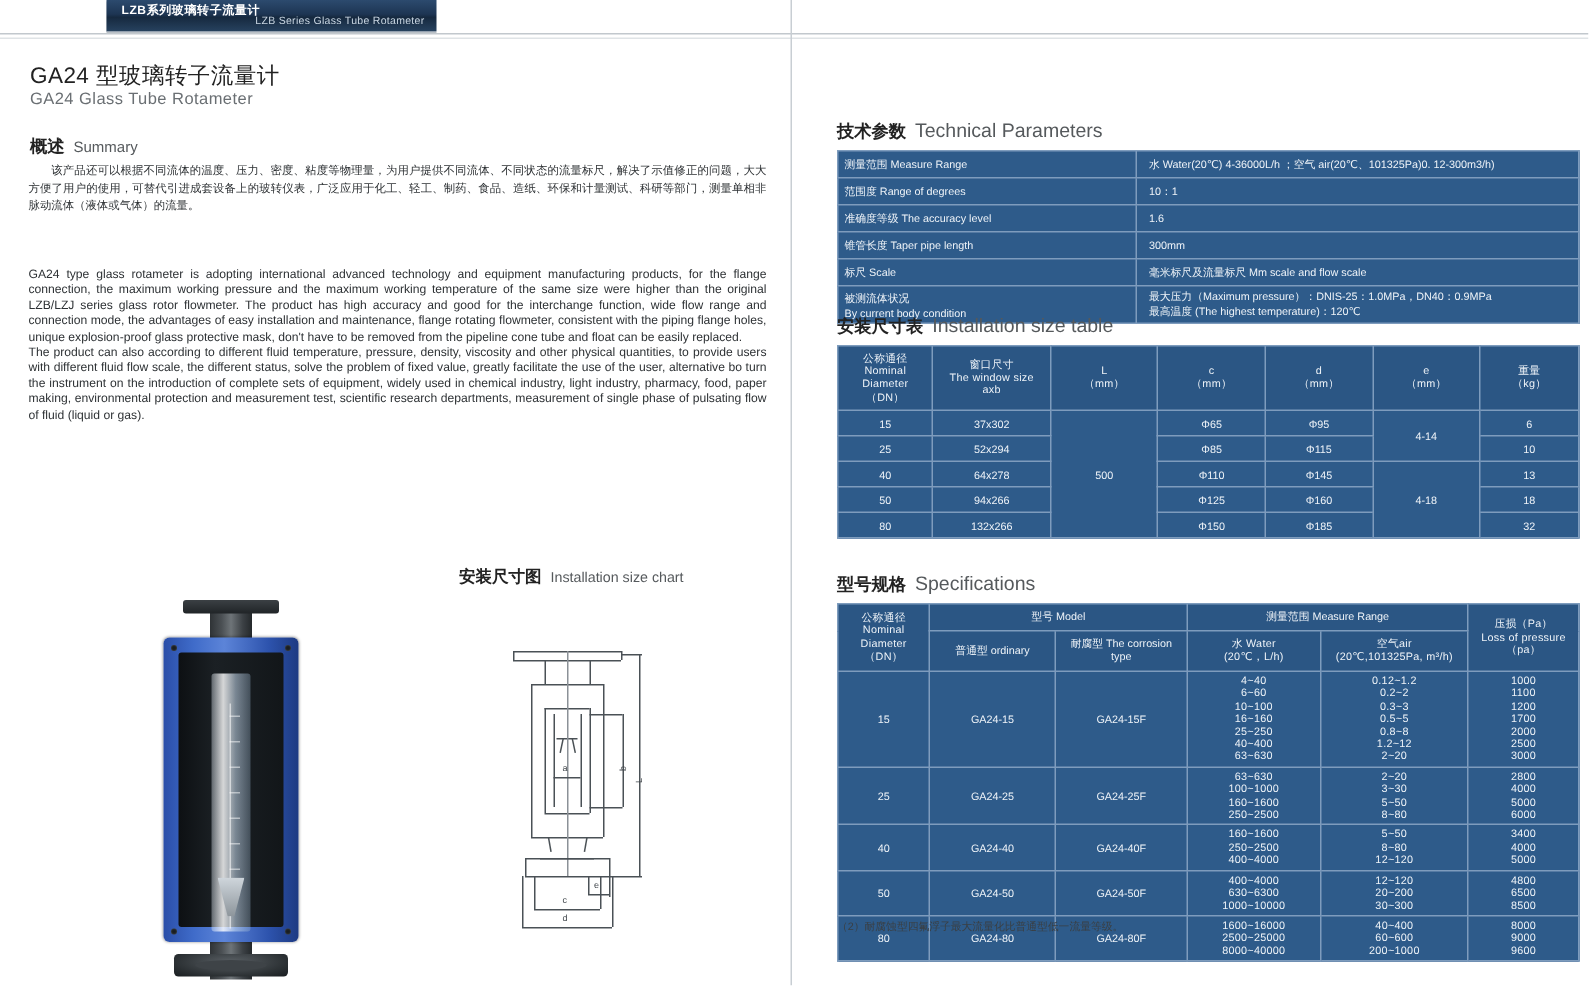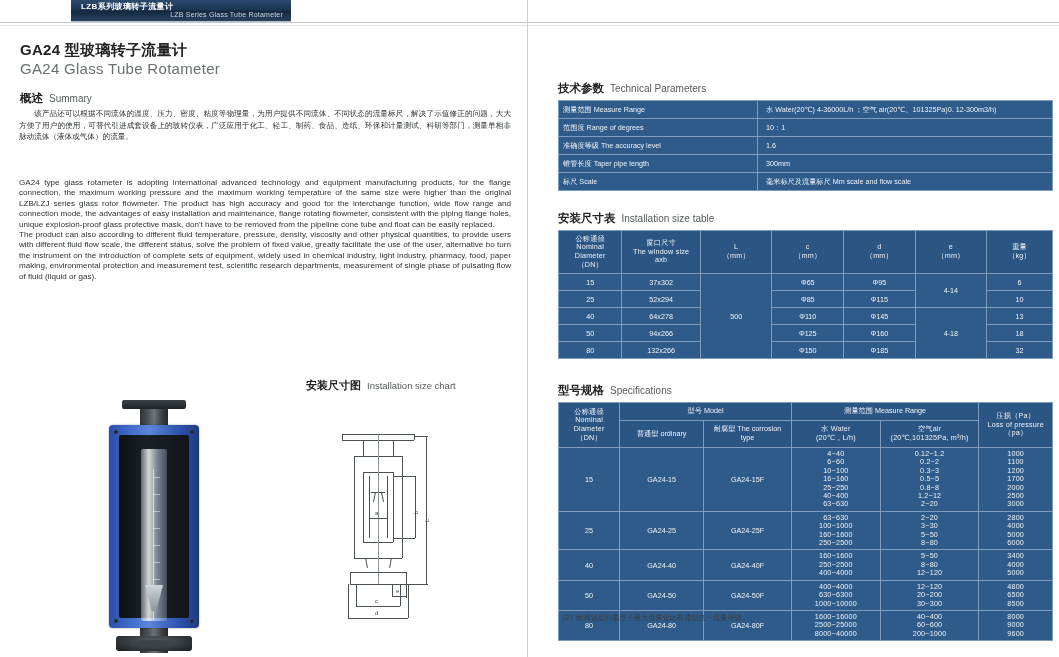--- a/index.html
+++ b/index.html
@@ -27,25 +27,25 @@
   }
   .rule-top{position:absolute;left:0;top:22px;width:1059px;height:1px;background:#c2c8cd;}
   .rule-top2{position:absolute;left:0;top:25px;width:1059px;height:1px;background:#dfe3e6;}
 
   
   .col-divider{position:absolute;left:527px;top:0;width:1px;height:657px;background:#c8ced3;}
 
   
   .left{position:absolute;left:0;top:26px;width:527px;height:631px;}
   .title-cn{
-    position:absolute;left:20px;top:15px;font-size:15px;font-weight:bold;
+    position:absolute;left:20px;top:15px;font-size:15px;font-weight:normal;
     color:#222;letter-spacing:.3px;
   }
   .title-en{
-    position:absolute;left:20px;top:34px;font-size:15px;color:#6a6f73;letter-spacing:.3px;
+    position:absolute;left:20px;top:34px;font-size:11px;color:#6a6f73;letter-spacing:.3px;
   }
 
   .sec-head{position:absolute;left:20px;top:62px;}
   .sec-head .cn{font-size:11.5px;font-weight:bold;color:#222;}
   .sec-head .en{font-size:10px;color:#55595c;margin-left:6px;}
 
   .para-cn{
     position:absolute;left:19px;top:82px;width:492px;
     font-size:7.6px;line-height:11.6px;color:#2c3033;text-align:justify;
   }
@@ -111,21 +111,21 @@
   .dwh{height:.8px;}
   .dwv{width:.8px;}
   .dw-lbl{position:absolute;font-size:6px;color:#43494e;}
   .dw-rot{transform:rotate(-90deg);transform-origin:left top;}
 
   
   .right{position:absolute;left:528px;top:26px;width:531px;height:631px;}
 
   .r-head{position:absolute;}
   .r-head .cn{font-size:11.5px;font-weight:bold;color:#222;}
-  .r-head .en{font-size:10px;color:#55595c;margin-left:6px;}
+  .r-head .en{font-size:13px;color:#55595c;margin-left:6px;}
 
   table{border-collapse:collapse;position:absolute;}
   .tbl td,.tbl th{
     border:1px solid #7e9cbd;
     color:#eef3f8;
     font-size:7.2px;
     padding:2px 4px;
     background:#2e5b8a;
     font-weight:normal;
     vertical-align:middle;
@@ -309,20 +309,30 @@
           <td class="l val">1.6</td>
         </tr>
         <tr>
           <td class="l lbl">锥管长度 Taper pipe length</td>
           <td class="l val">300mm</td>
         </tr>
         <tr>
           <td class="l lbl">标尺 Scale</td>
           <td class="l val">毫米标尺及流量标尺 Mm scale and flow scale</td>
         </tr>
+        <tr>
+          <td class="l lbl">
+            <div>被测流体状况</div>
+            <div>By current body condition</div>
+          </td>
+          <td class="l val">
+            <div>最大压力（Maximum pressure）：DNIS-25：1.0MPa，DN40：0.9MPa</div>
+            <div>最高温度 (The highest temperature)：120℃</div>
+          </td>
+        </tr>
       </tbody>
     </table>
   </div>
 
   <div id="sec-install">
     <div class="r-head" style="left:30px;top:0;">
       <span class="cn">安装尺寸表</span><span class="en">Installation size table</span>
     </div>
     <table class="tbl" id="install-table">
       <thead>

